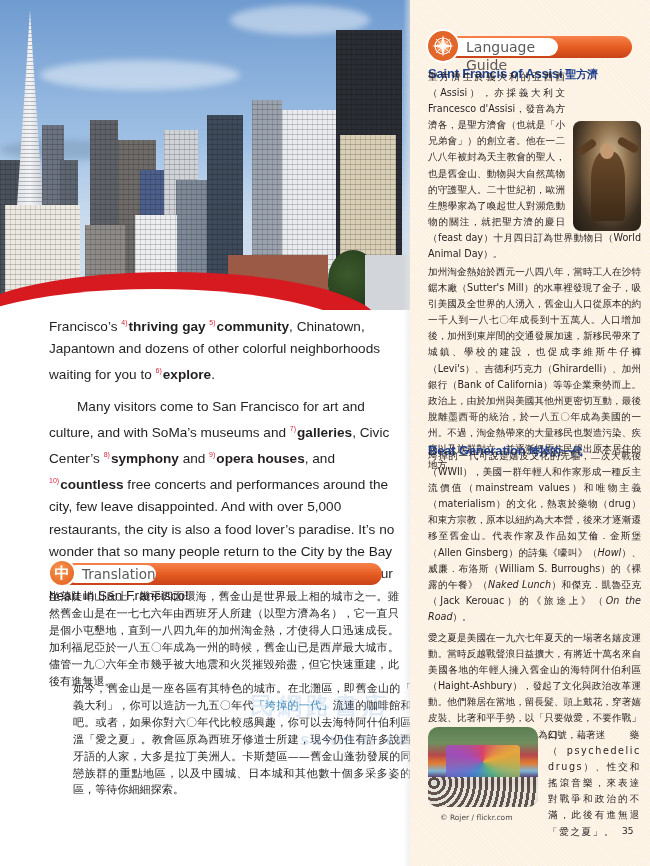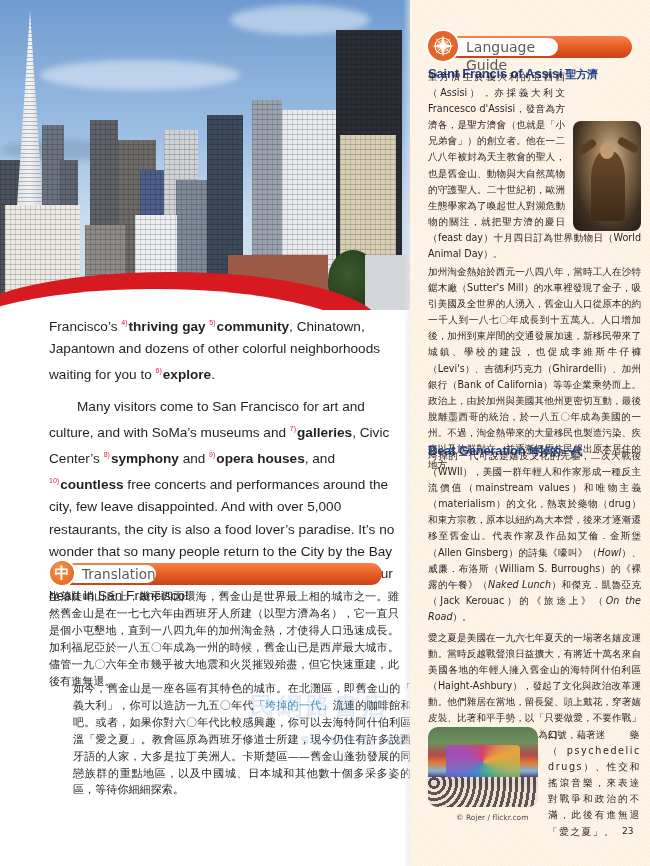--- a/index.html
+++ b/index.html
@@ -82,21 +82,21 @@
   .img-francis .head { position: absolute; left: 27px; top: 22px; width: 14px; height: 16px; border-radius: 50%; background: #c49a72; }
   .img-francis .arm-l { position: absolute; left: 4px; top: 22px; width: 20px; height: 8px; background: #5a3d22; transform: rotate(-35deg); border-radius: 4px; }
   .img-francis .arm-r { position: absolute; left: 44px; top: 20px; width: 22px; height: 8px; background: #5a3d22; transform: rotate(30deg); border-radius: 4px; }
 
   .img-love { position: absolute; left: 18px; top: 727px; width: 110px; height: 80px; border-radius: 10px; overflow: hidden;
              background: linear-gradient(180deg, #5b7e52 0%, #6f8f5f 20%, #b5474e 35%, #e27a30 45%, #7fb6d6 55%, #5a4e80 62%, #3d3b3e 70%, #b8b4ad 80%, #8a8782 100%); }
   .img-love .stage { position: absolute; left: 18px; top: 18px; width: 74px; height: 34px;
              background: conic-gradient(from 0deg, #e23d6b, #f1b43a, #4eb27f, #3d7fd0, #a04cc8, #e23d6b); opacity: 0.85; border-radius: 4px; }
   .img-love .crowd { position: absolute; left: 0; bottom: 0; width: 100%; height: 30px;
              background: repeating-radial-gradient(circle at 6px 6px, #f0ece6 0 3px, #5b4c43 3px 6px); opacity: 0.9; }
-  .credit { position: absolute; left: 46px; top: 813px; font-size: 7.5px; color: #4a4a4a; }
+  .credit { position: absolute; left: 30px; top: 813px; font-size: 7.5px; color: #4a4a4a; }
   .page-num { position: absolute; left: 212px; top: 826px; font-size: 9px; color: #231f20; }
 
   .gutter-shadow { position: absolute; left: 403px; top: 0; width: 7px; height: 866px;
              background: linear-gradient(90deg, rgba(255,255,255,0), rgba(230,230,230,0.6)); }
 </style>
 </head>
 <body>
 
 <div class="left-col">
 
@@ -190,14 +190,14 @@
 
   <div class="gl-text" style="top:630px;">愛之夏是美國在一九六七年夏天的一場著名嬉皮運動。當時反越戰聲浪日益擴大，有將近十萬名來自美國各地的年輕人擁入舊金山的海特阿什伯利區（Haight-Ashbury），發起了文化與政治改革運動。他們雜居在當地，留長髮、頭上戴花，穿著嬉皮裝、比著和平手勢，以「只要做愛，不要作戰」（Make love, not war）為口號，藉著迷</div>
   <div class="gl-text" style="top:727px;left:138px;width:93px;letter-spacing:1.6px;">幻藥（psychedelic drugs）、性交和搖滾音樂，來表達對戰爭和政治的不滿，此後有進無退「愛之夏」。</div>
 
   <div class="img-love">
     <div class="stage"></div>
     <div class="crowd"></div>
   </div>
   <div class="credit">© Rojer / flickr.com</div>
 
-  <div class="page-num">23</div>
+  <div class="page-num">35</div>
 </div>
 
 </body></html>

